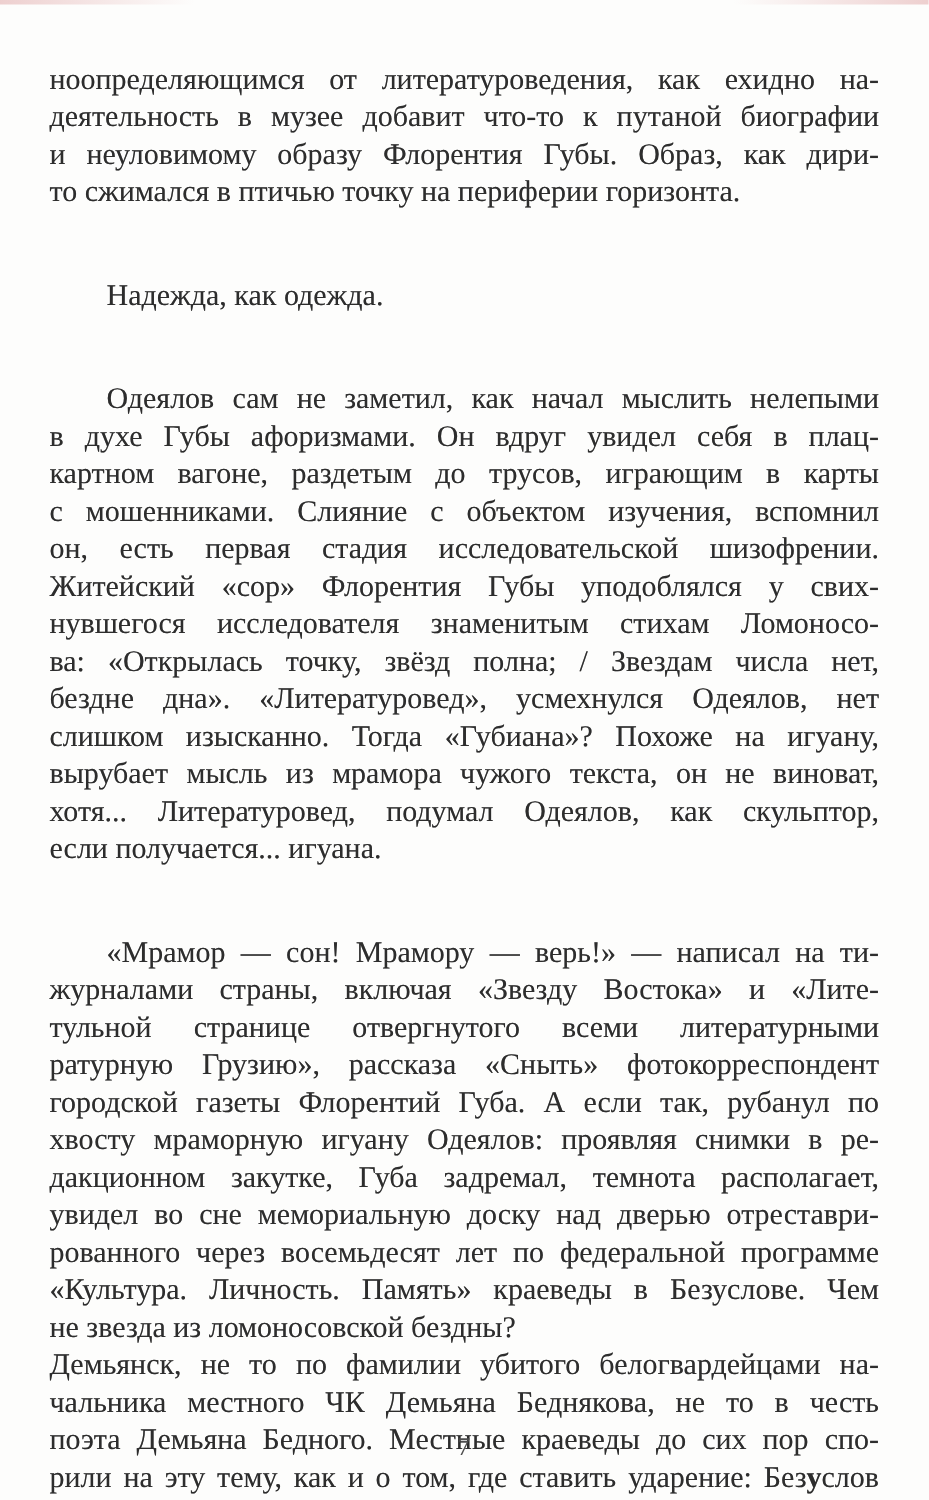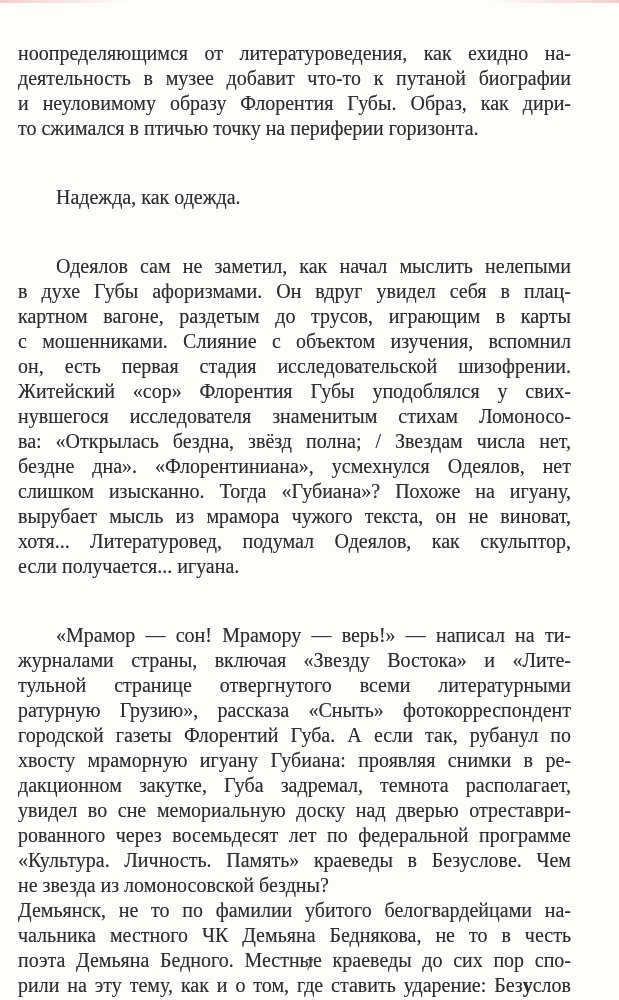--- a/index.html
+++ b/index.html
@@ -31,21 +31,21 @@
     width: 130px;
     background: linear-gradient(to right, rgba(225,170,170,0.55), rgba(225,170,170,0));
   }
   .scan-artifact.right {
     right: 0;
     width: 130px;
     background: linear-gradient(to left, rgba(225,170,170,0.55), rgba(225,170,170,0));
   }
   .text-block {
     position: absolute;
-    left: 18px;
+    left: 33px;
     top: 41px;
     width: 553px;
     color: #2d2d2d;
     font-size: 20px;
     line-height: 25px;
     text-shadow: 0 0 0.4px rgba(40,40,40,0.45);
   }
   .paragraph {
     margin: 0;
     padding: 0;
@@ -97,34 +97,34 @@
         <div class="line indent para-end">Надежда, как одежда.</div>
       </div>
       <div class="paragraph">
         <div class="line indent">Одеялов сам не заметил, как начал мыслить нелепыми</div>
         <div class="line">в духе Губы афоризмами. Он вдруг увидел себя в плац-</div>
         <div class="line">картном вагоне, раздетым до трусов, играющим в карты</div>
         <div class="line">с мошенниками. Слияние с объектом изучения, вспомнил</div>
         <div class="line">он, есть первая стадия исследовательской шизофрении.</div>
         <div class="line">Житейский «сор» Флорентия Губы уподоблялся у свих-</div>
         <div class="line">нувшегося исследователя знаменитым стихам Ломоносо-</div>
-        <div class="line">ва: «Открылась бездна, звёзд полна; / Звездам числа нет,</div>
-        <div class="line">бездне дна». «Флорентиниана», усмехнулся Одеялов, нет</div>
+        <div class="line">ва: «Открылась точку, звёзд полна; / Звездам числа нет,</div>
+        <div class="line">бездне дна». «Литературовед», усмехнулся Одеялов, нет</div>
         <div class="line">слишком изысканно. Тогда «Губиана»? Похоже на игуану,</div>
         <div class="line">вырубает мысль из мрамора чужого текста, он не виноват,</div>
         <div class="line">хотя... Литературовед, подумал Одеялов, как скульптор,</div>
         <div class="line para-end">если получается... игуана.</div>
       </div>
       <div class="paragraph">
         <div class="line indent">«Мрамор — сон! Мрамору — верь!» — написал на ти-</div>
         <div class="line">журналами страны, включая «Звезду Востока» и «Лите-</div>
         <div class="line">тульной странице отвергнутого всеми литературными</div>
         <div class="line">ратурную Грузию», рассказа «Сныть» фотокорреспондент</div>
         <div class="line">городской газеты Флорентий Губа. А если так, рубанул по</div>
-        <div class="line">хвосту мраморную игуану Губиана: проявляя снимки в ре-</div>
+        <div class="line">хвосту мраморную игуану Одеялов: проявляя снимки в ре-</div>
         <div class="line">дакционном закутке, Губа задремал, темнота располагает,</div>
         <div class="line">увидел во сне мемориальную доску над дверью отреставри-</div>
         <div class="line">рованного через восемьдесят лет по федеральной программе</div>
         <div class="line">«Культура. Личность. Память» краеведы в Безуслове. Чем</div>
         <div class="line para-end">не звезда из ломоносовской бездны?</div>
       </div>
       <div class="paragraph">
         <div class="line">Демьянск, не то по фамилии убитого белогвардейцами на-</div>
         <div class="line">чальника местного ЧК Демьяна Беднякова, не то в честь</div>
         <div class="line">поэта Демьяна Бедного. Местные краеведы до сих пор спо-</div>

